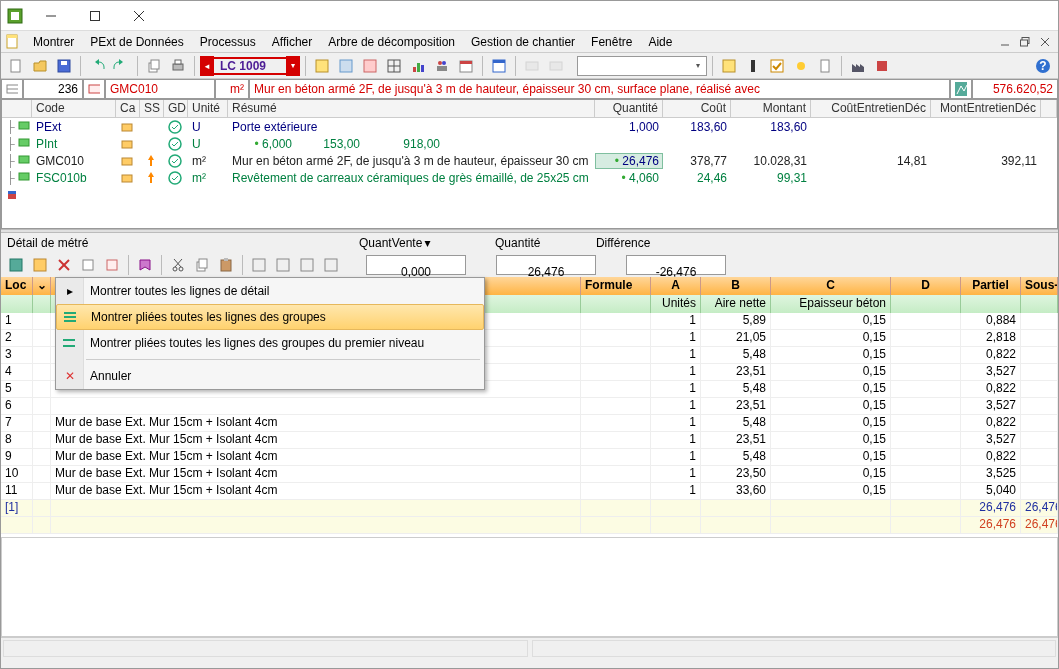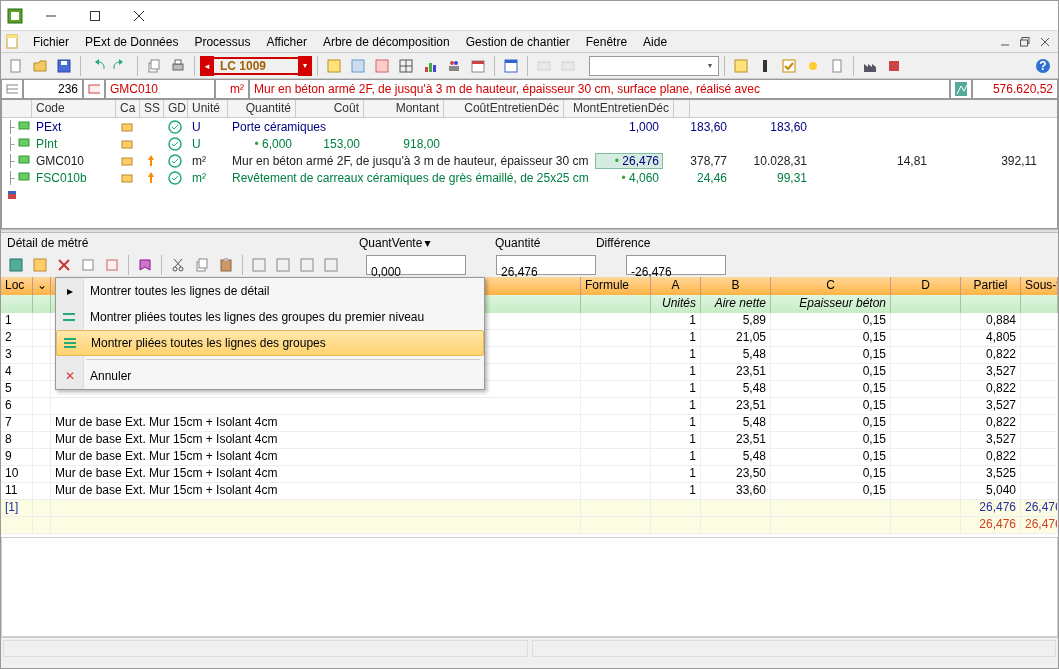--- a/index.html
+++ b/index.html
@@ -11,45 +11,45 @@
 .menubar { height:22px; background:#f0f0f0; display:flex; align-items:center; padding:0 4px; border-bottom:1px solid #ccc; }
 .menubar .lead { width:16px; height:16px; margin-right:4px; }
 .menubar .mitem { padding:2px 8px; cursor:default; }
 .menubar .mdibtns { margin-left:auto; display:flex; gap:2px; }
 .menubar .mdibtns span { width:18px; height:16px; display:flex; align-items:center; justify-content:center; border:1px solid transparent; }
 .toolbar { height:26px; background:#f0f0f0; display:flex; align-items:center; padding:2px 4px; gap:2px; border-bottom:1px solid #ccc; }
 .tbtn { width:22px; height:22px; display:flex; align-items:center; justify-content:center; border:1px solid transparent; cursor:default; }
 .sep { width:1px; height:20px; background:#bbb; margin:0 3px; }
 .lccombo { display:flex; align-items:center; height:20px; }
 .lccombo .arrow { background:#d40000; color:#fff; width:14px; height:20px; display:flex; align-items:center; justify-content:center; font-size:9px; }
-.lccombo .body { color:#a16207; font-weight:bold; padding:0 32px 0 6px; border-top:2px solid #d40000; border-bottom:2px solid #d40000; }
+.lccombo .body { color:#4c1d95; font-weight:bold; padding:0 20px 0 6px; border-top:2px solid #d40000; border-bottom:2px solid #d40000; }
 .lccombo .dd { background:#d40000; color:#fff; width:14px; height:20px; display:flex; align-items:center; justify-content:center; font-size:8px; }
 .ddcombo { width:130px; height:20px; border:1px solid #999; background:#fff; display:flex; align-items:center; margin-left:8px;}
 .ddcombo .caret { margin-left:auto; width:16px; text-align:center; color:#555; font-size:8px;}
 .infobar { height:20px; display:flex; align-items:stretch; }
 .ibox { border:1px solid #999; background:#fff; display:flex; align-items:center; padding:0 4px; }
 .red { color:#d40000; font-family:monospace; font-size:12px; }
 .topgrid { background:#fff; border:1px solid #999; height:130px; position:relative; }
 .thdr { display:flex; background:#f4f4f4; height:18px; border-bottom:1px solid #ccc; }
 .th { border-right:1px solid #ccc; padding:1px 4px; color:#333; overflow:hidden; white-space:nowrap; }
 .tr { display:flex; height:17px; align-items:center; }
 .td { padding:0 4px; overflow:hidden; white-space:nowrap; color:#000080; }
 .td.r { text-align:right; }
 .grn { color:#008040; }
 .blk { color:#222; }
 .selcell { background:#d6ece1; border:1px solid #7fbf9f; padding-right:3px !important; }
 .splitter { height:4px; background:#e0e0e0; border-top:1px solid #bbb; border-bottom:1px solid #bbb; }
 .dheader { height:20px; display:flex; align-items:center; background:#f0f0f0; padding:2px 6px; }
-.qbox { width:100px; border:1px solid #999; text-align:left; padding:9px 4px; background:#fff; height:18px; margin-left:4px; }
+.qbox { width:100px; border:1px solid #999; text-align:center; padding:9px 4px; background:#fff; height:18px; margin-left:4px; }
 .dtoolbar { height:24px; display:flex; align-items:center; background:#f0f0f0; padding:1px 4px; gap:2px; }
 .detailgrid { background:#fff; flex:1; position:relative; }
-.dhdr { display:flex; background:linear-gradient(#ffd699,#ffb444); height:18px; }
+.dhdr { display:flex; background:linear-gradient(#ffd699,#ffb444); height:18px;font-weight:bold; }
 .dhdr2 { display:flex; background:linear-gradient(#dff5df,#c5ecc5); height:18px; }
 .dh { border-right:1px solid #c98; padding:1px 4px; overflow:hidden; white-space:nowrap; }
-.dhdr2 .dh { border-right:1px solid #9c9;font-style:italic; }
+.dhdr2 .dh { border-right:1px solid #9c9; }
 .drow { display:flex; height:17px; }
 .dc { border-right:1px solid #eee; border-bottom:1px solid #eee; padding:0 4px; overflow:hidden; white-space:nowrap; }
 .dc.r { text-align:right; }
 .sumrow { background:#fcfce3; color:#2030a0; }
 .sumrow2 { background:#fcfce3; color:#d04020; }
 .ctxmenu { position:absolute; left:54px; top:0px; width:430px; background:#f6f6f6; border:1px solid #999; box-shadow:2px 2px 4px rgba(0,0,0,.3); z-index:100; }
 .ctxmenu .gutter { position:absolute; left:0; top:0; bottom:0; width:28px; background:#eaeaea; border-right:1px solid #ddd; }
 .ctxitem { position:relative; height:26px; display:flex; align-items:center; padding-left:34px; cursor:default; }
 .ctxitem.hl { background:linear-gradient(#ffe7ad,#ffd26f); border:1px solid #e6b85c; border-radius:2px; }
 .ctxitem .cxicon { position:absolute; left:6px; width:16px; text-align:center; }
@@ -87,21 +87,21 @@
     </div>
 </div>
 
 <div class="menubar">
   <span class="lead">
       <svg width="16" height="16">
         <rect x="2" y="1" width="10" height="13" fill="#fff" stroke="#c9a227"></rect>
         <rect x="2" y="1" width="10" height="3" fill="#ffe27a"></rect>
       </svg>
     </span>
-  <span class="mitem">Fichier</span>
+  <span class="mitem">Montrer</span>
   <span class="mitem">PExt de Données</span>
   <span class="mitem">Processus</span>
   <span class="mitem">Afficher</span>
   <span class="mitem">Arbre de décomposition</span>
   <span class="mitem">Gestion de chantier</span>
   <span class="mitem">Fenêtre</span>
   <span class="mitem">Aide</span>
   <div class="mdibtns">
     <span>
         <svg width="10" height="10">
@@ -319,20 +319,21 @@
 </div>
 
 <div class="topgrid">
   <div class="thdr">
     <div class="th" style="width:30px"></div>
     <div class="th" style="width:84px">Code</div>
     <div class="th" style="width:24px">Ca</div>
     <div class="th" style="width:24px">SS</div>
     <div class="th" style="width:24px">GD</div>
     <div class="th" style="width:40px">Unité</div>
+    <div class="th" style="flex:1">Résumé</div>
     <div class="th" style="width:68px;text-align:right">Quantité</div>
     <div class="th" style="width:68px;text-align:right">Coût</div>
     <div class="th" style="width:80px;text-align:right">Montant</div>
     <div class="th" style="width:120px;text-align:right">CoûtEntretienDéc</div>
     <div class="th" style="width:110px;text-align:right">MontEntretienDéc</div>
     <div class="th" style="width:16px"></div>
   </div>
   <div id="toprows">
       <div class="tr">
         <div class="td" style="width:30px;color:#888">├ <svg style="display:inline" width="12" height="12">
@@ -345,21 +346,21 @@
           </svg>
         </div>
         <div class="td" style="width:24px"></div>
         <div class="td" style="width:24px">
           <svg width="14" height="14">
             <path d="M7 1a6 6 0 100 12 6 6 0 000-12z" fill="none" stroke="#2a7" stroke-width="1.5"></path>
             <path d="M4 7l2 2 4-4" fill="none" stroke="#2a7"></path>
           </svg>
         </div>
         <div class="td " style="width:40px">U</div>
-        <div class="td " style="flex:1">Porte céramiques</div>
+        <div class="td " style="flex:1">Porte extérieure</div>
         <div class="td r  " style="width:68px">1,000</div>
         <div class="td r " style="width:68px">183,60</div>
         <div class="td r " style="width:80px">183,60</div>
         <div class="td r " style="width:120px"></div>
         <div class="td r " style="width:110px"></div>
         <div class="td" style="width:16px"></div>
       </div>
       <div class="tr">
         <div class="td" style="width:30px;color:#888">├ <svg style="display:inline" width="12" height="12">
             <rect x="1" y="3" width="10" height="7" fill="#6c6" stroke="#393"></rect>
@@ -593,21 +594,21 @@
       </div>
       <div class="drow">
         <div class="dc" style="width:32px">2</div>
         <div class="dc" style="width:18px"></div>
         <div class="dc" style="width:530px"></div>
         <div class="dc" style="width:70px"></div>
         <div class="dc r" style="width:50px">1</div>
         <div class="dc r" style="width:70px">21,05</div>
         <div class="dc r" style="width:120px">0,15</div>
         <div class="dc" style="width:70px"></div>
-        <div class="dc r" style="width:60px">4,805</div>
+        <div class="dc r" style="width:60px">2,818</div>
         <div class="dc" style="flex:1"></div>
       </div>
       <div class="drow">
         <div class="dc" style="width:32px">3</div>
         <div class="dc" style="width:18px"></div>
         <div class="dc" style="width:530px"></div>
         <div class="dc" style="width:70px"></div>
         <div class="dc r" style="width:50px">1</div>
         <div class="dc r" style="width:70px">5,48</div>
         <div class="dc r" style="width:120px">0,15</div>
@@ -736,38 +737,38 @@
     <div class="dc r" style="width:60px">26,476</div>
     <div class="dc r" style="flex:1">26,476</div>
   </div>
 
   <div class="ctxmenu">
     <div class="gutter"></div>
     <div class="ctxitem">
       <span class="cxicon">▸</span>
       <span>Montrer toutes les lignes de détail</span>
     </div>
-    <div class="ctxitem">
-      <span class="cxicon">
-          <svg width="14" height="14">
-            <line x1="1" y1="4" x2="13" y2="4" stroke="#2a7" stroke-width="2"></line>
-            <line x1="1" y1="10" x2="13" y2="10" stroke="#2a7" stroke-width="2"></line>
-          </svg>
-        </span>
-      <span>Montrer pliées toutes les lignes des groupes du premier niveau</span>
-    </div>
     <div class="ctxitem hl">
       <span class="cxicon">
           <svg width="14" height="14">
             <line x1="1" y1="3" x2="13" y2="3" stroke="#2a7" stroke-width="2"></line>
             <line x1="1" y1="7" x2="13" y2="7" stroke="#2a7" stroke-width="2"></line>
             <line x1="1" y1="11" x2="13" y2="11" stroke="#2a7" stroke-width="2"></line>
           </svg>
         </span>
       <span>Montrer pliées toutes les lignes des groupes</span>
+    </div>
+    <div class="ctxitem">
+      <span class="cxicon">
+          <svg width="14" height="14">
+            <line x1="1" y1="4" x2="13" y2="4" stroke="#2a7" stroke-width="2"></line>
+            <line x1="1" y1="10" x2="13" y2="10" stroke="#2a7" stroke-width="2"></line>
+          </svg>
+        </span>
+      <span>Montrer pliées toutes les lignes des groupes du premier niveau</span>
     </div>
     <div class="ctxsep"></div>
     <div class="ctxitem">
       <span class="cxicon" style="color:#d33">✕</span>
       <span>Annuler</span>
     </div>
   </div>
 </div>
 
 <div class="emptyflex" style="height:100px"></div>

